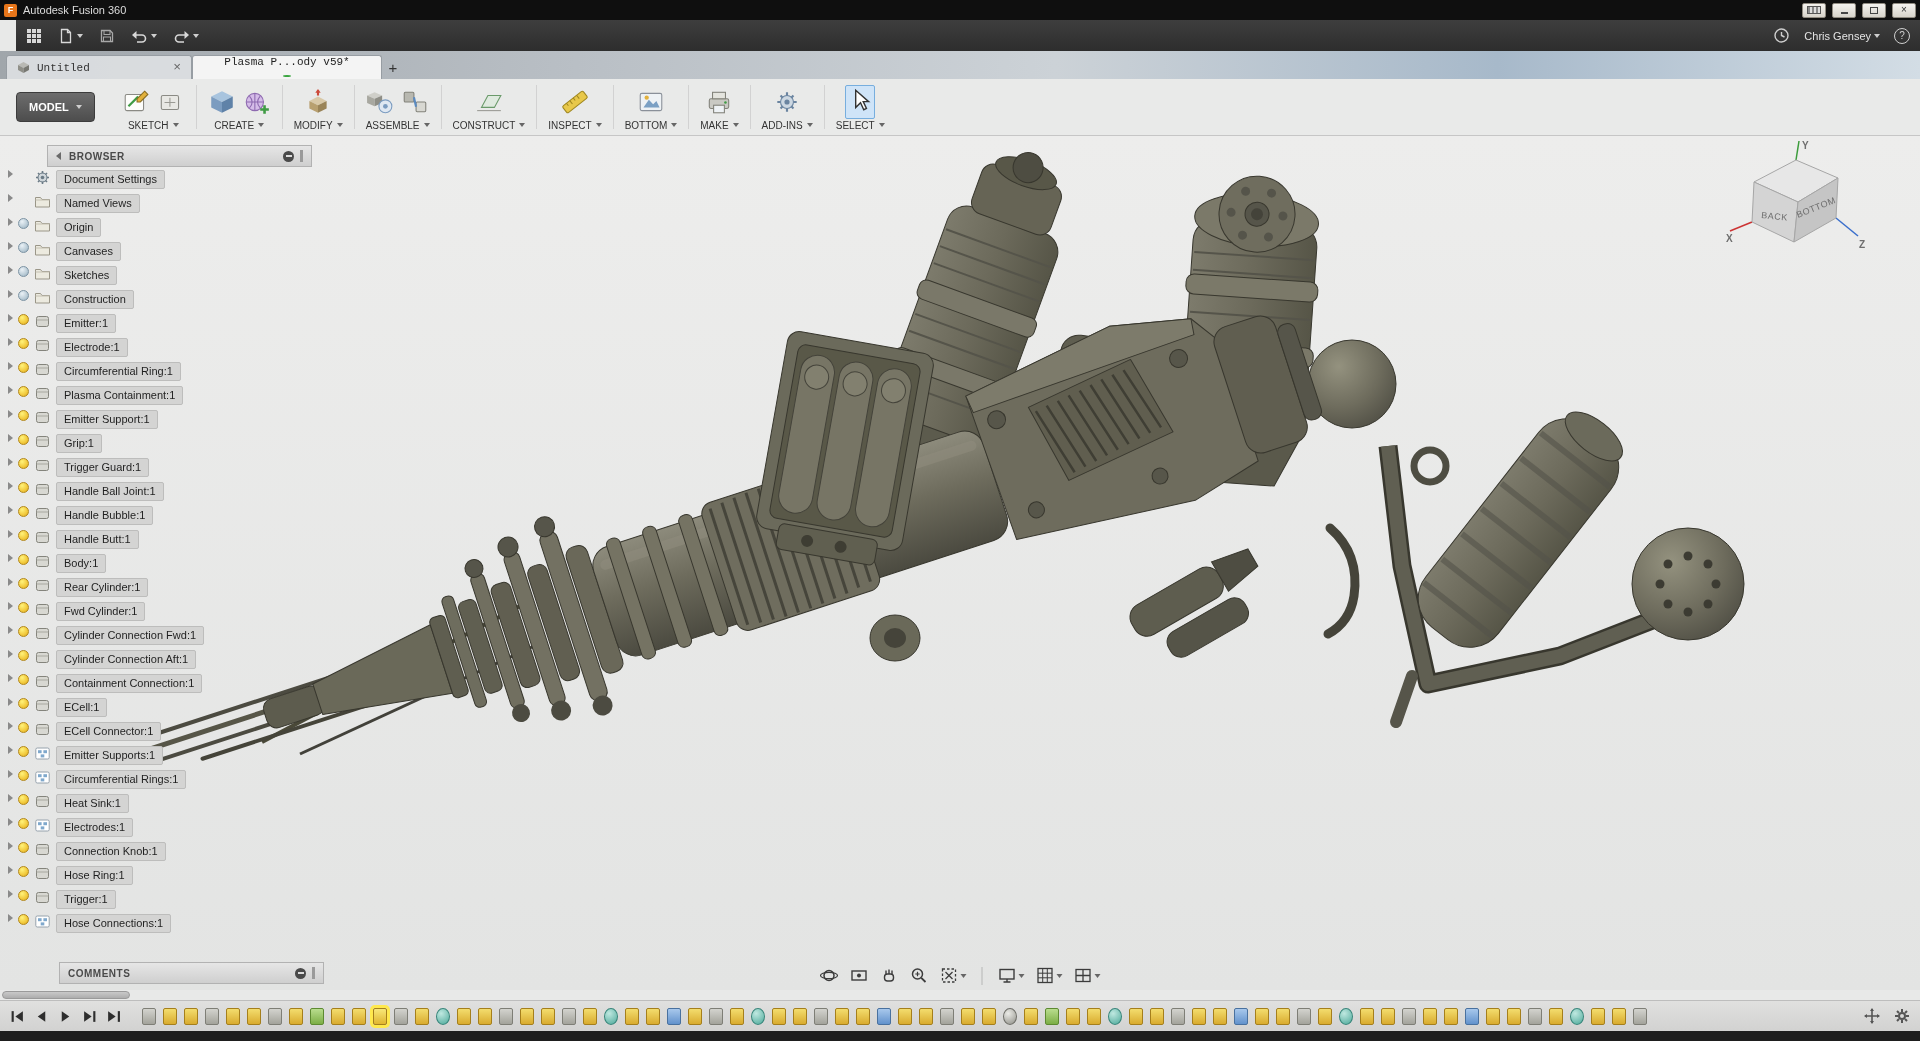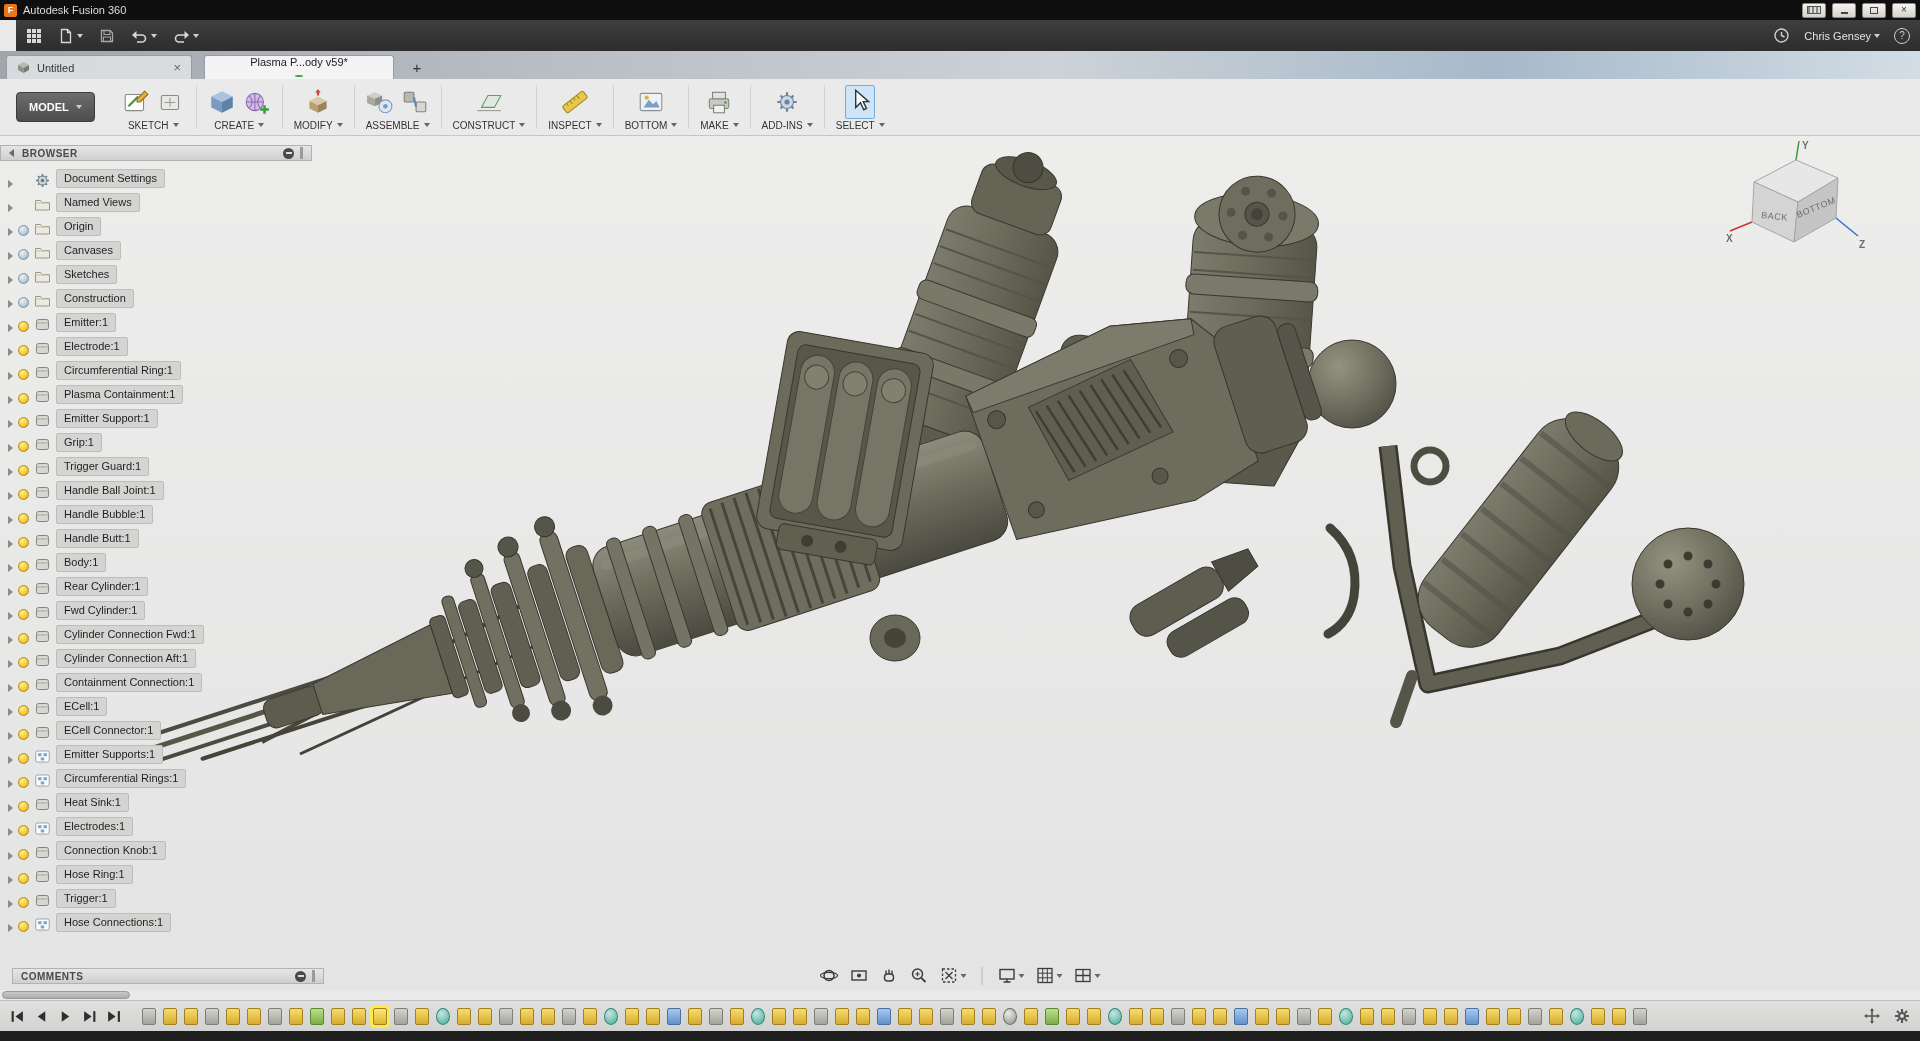--- a/index.html
+++ b/index.html
@@ -18,21 +18,21 @@
   
   .menubar { position:absolute; top:20px; left:16px; right:0; height:31px; background:linear-gradient(#3e3e3e,#2d2d2d); display:flex; align-items:center; padding:0 10px; gap:16px; }
   .mb-ic { display:flex; align-items:center; gap:3px; cursor:default; }
   .mb-right { margin-left:auto; display:flex; align-items:center; gap:14px; color:#e4e4e4; font-size:11px; }
   .cdn { width:0; height:0; border-left:3.5px solid transparent; border-right:3.5px solid transparent; border-top:4.5px solid #666; display:inline-block; }
   .cdn.w { border-top-color:#cfcfcf; }
   .help-circle { width:16px; height:16px; border:1.5px solid #cfcfcf; border-radius:50%; font-size:10px; color:#cfcfcf; display:flex; align-items:center; justify-content:center; }
 
   
   .tabstrip { position:absolute; top:51px; left:0; right:0; height:28px; background:linear-gradient(90deg,#a0a6ab 0%,#b9bfc5 30%,#ccd2d7 55%,#a7b9ca 78%,#d3dde5 100%); display:flex; align-items:flex-end; padding-left:6px; }
-  .tab { height:24px; display:flex; align-items:center; gap:7px; padding:0 10px; font-size:11px; color:#333; border:1px solid #979da3; border-bottom:none; border-radius:3px 3px 0 0; margin-right:12px; }
+  .tab { height:24px; display:flex; align-items:center; gap:7px; padding:0 10px; font-size:11px; color:#333; border:1px solid #979da3; border-bottom:none; border-radius:3px 3px 0 0; margin-right:0;font-family:Liberation Mono, monospace; }
   .tab.inactive { background:rgba(226,228,230,0.85); width:186px; }
   .tab.active { background:#f4f4f4; width:190px; color:#222;flex-direction:column; }
   .tab-close { color:#666; font-size:13px; margin-left:auto; cursor:default; }
   .sync-dot { width:8px; height:8px; border:1.5px solid #39a53f; border-radius:50%; }
   .newtab { width:22px; height:22px; font-size:15px; color:#333; display:flex; align-items:center; justify-content:center; margin-bottom:1px; }
 
   
   .toolbar { position:absolute; top:79px; left:0; right:0; height:57px; background:#e9eae9; border-bottom:1px solid #c6c6c6; display:flex; align-items:center; padding-left:16px; }
   .ws-btn { background:linear-gradient(#6d6d6d,#4d4d4d); color:#fff; font-size:11px; font-weight:bold; padding:8px 12px; border-radius:4px; border:1px solid #3c3c3c; display:flex; align-items:center; gap:7px; margin-right:16px; }
   .tb-group { display:flex; flex-direction:column; align-items:center; padding:2px 11px 0; }
@@ -41,28 +41,28 @@
   .tb-label { font-size:10px; color:#333; display:flex; align-items:center; gap:4px; margin-top:2px; }
   .tb-sep { width:1px; height:44px; background:#d2d2d2; }
   .sel-active { background:#cfe4f8; border:1px solid #77aede; border-radius:2px; }
 
   
   .canvas { position:absolute; top:136px; left:0; width:1920px; height:854px; background:linear-gradient(#ededec,#e3e4e3); }
   .model-svg { position:absolute; inset:0; }
 
   
   .browser { position:absolute; top:9px; left:0; width:312px; }
-  .panel-header { height:16px; background:linear-gradient(#e6e6e6,#cfcfcf); border:1px solid #b2b2b2; display:flex; align-items:center; font-size:10px; font-weight:bold; color:#4a4a4a; padding:0 8px; gap:8px; letter-spacing:0.5px; }
+  .panel-header { height:22px; background:linear-gradient(#e6e6e6,#cfcfcf); border:1px solid #b2b2b2; display:flex; align-items:center; font-size:10px; font-weight:bold; color:#4a4a4a; padding:0 8px; gap:8px; letter-spacing:0.5px;margin-left:47px; }
   .ph-right { margin-left:auto; display:flex; align-items:center; gap:6px; }
   .circ-minus { width:11px; height:11px; border-radius:50%; background:#4a4a4a; position:relative; }
   .circ-minus::after { content:""; position:absolute; left:2.5px; top:4.5px; width:6px; height:2px; background:#ddd; }
   .grip-bar { width:3px; height:12px; background:#9a9a9a; }
   .dbl-caret { width:0;height:0;border-top:4px solid transparent;border-bottom:4px solid transparent;border-right:5px solid #6a6a6a; }
   .tree { margin-top:3px; }
-  .tree-row { height:24px; display:flex; align-items:flex-end; gap:5px; padding-left:8px; }
+  .tree-row { height:24px; display:flex; align-items:flex-start; gap:5px; padding-left:8px; }
   .tri { width:0; height:0; border-top:4px solid transparent; border-bottom:4px solid transparent; border-left:5.5px solid #8a8a8a; flex:none; }
   .bulb { width:11px; height:11px; border-radius:50%; flex:none; }
   .bulb-on  { background:radial-gradient(circle at 35% 30%, #fff27a, #f2c93c 60%, #d9a81f); border:1px solid #b3881a; }
   .bulb-off { background:radial-gradient(circle at 35% 30%, #eaf1f6, #b9cbd6 60%, #93aaba); border:1px solid #7c93a3; }
   .bulb-none { visibility:hidden; }
   .tree-ic { width:17px; height:15px; flex:none; }
   .tree-ic svg { width:17px; height:15px; display:none; }
   .icon-gear .ic-gear { display:block; }
   .icon-folder .ic-folder { display:block; }
   .icon-component .ic-component { display:block; }

